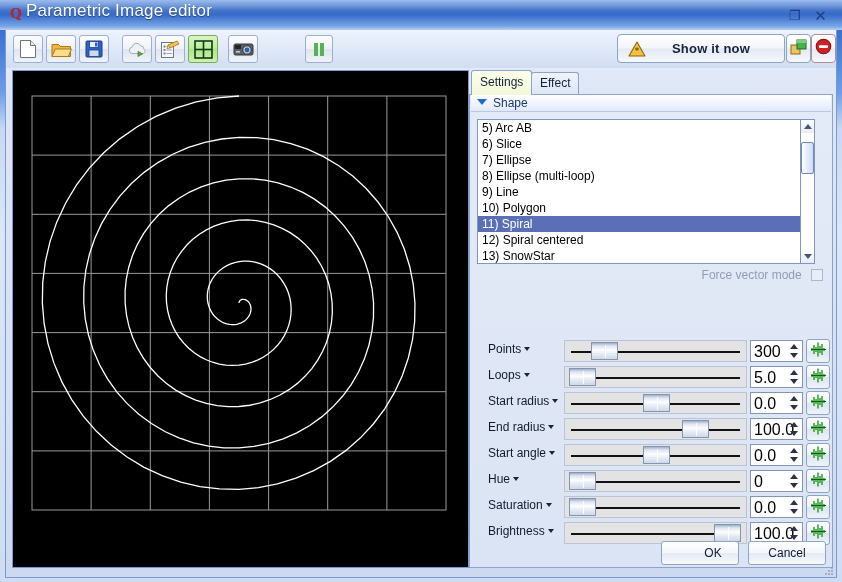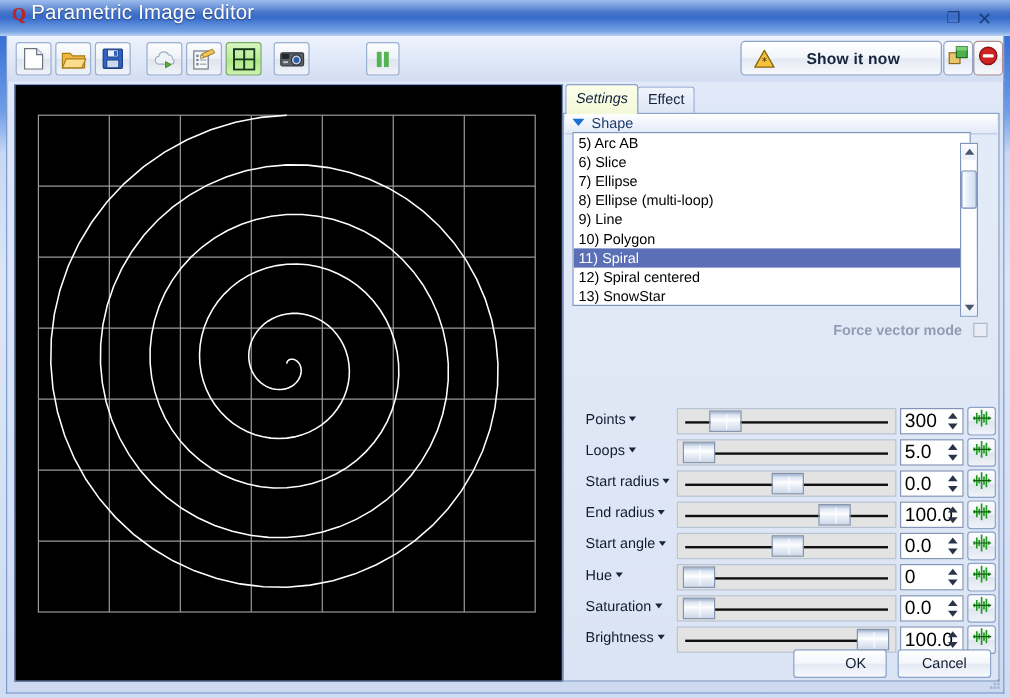--- a/index.html
+++ b/index.html
@@ -111,21 +111,21 @@
     border-radius:3px 3px 0 0;
     font-size:12px; color:#10203a; line-height:21px;
     background: linear-gradient(180deg,#f0f4fb 0%,#dde6f6 100%);
     box-sizing:border-box;
   }
   .tab.sel {
     top:0; height:25px; line-height:23px;
     background: linear-gradient(180deg,#fbffe9 0%, #f3f8d9 100%);
     border-color:#8ca4c8; z-index:3;
   }
-  #tab-settings { left:0;font-style:italic; }
+  #tab-settings { left:0; }
   #tab-effect { left:60px; }
 
   #panel-body {
     position:absolute; left:0; top:24px; width:364px; height:474px;
     border:1px solid #8ca4c8;
     background: linear-gradient(180deg,#e4ebf8 0%, #dbe4f4 100%);
     box-sizing:border-box;
   }
 
   .grp-header {
@@ -138,21 +138,21 @@
   .grp-header .tri {
     display:inline-block; width:0; height:0; margin:0 6px 0 6px;
     border-left:5px solid transparent; border-right:5px solid transparent;
     border-top:6px solid #1a6fd4; vertical-align:2px;
   }
   #hdr-shape { top:0; }
   #hdr-params { top:224px; }
 
   
   #shape-list {
-    position:absolute; left:7px; top:15px; width:332px; height:145px;
+    position:absolute; left:7px; top:24px; width:332px; height:145px;
     background:#fff; border:1px solid #7f97bd; box-sizing:border-box;
     overflow:hidden;
   }
   .sh-item {
     height:16px; line-height:16px; font-size:12px; color:#000;
     padding-left:4px; white-space:nowrap;
   }
   .sh-item.sel { background:#5a6fb5; color:#fff; }
 
   #shape-scroll {
@@ -176,21 +176,21 @@
     position:absolute; left:0; top:22px; width:13px; height:32px;
     border:1px solid #7287b5; border-radius:2px;
     background: linear-gradient(90deg,#ffffff 0%, #e7eefa 45%, #cfdcf2 100%);
     box-sizing:border-box;
   }
 
   #fvm-row {
     position:absolute; right:9px; top:172px; width:200px; height:16px;
     text-align:right; font-size:12px; color:#8f9db5;
   }
-  #fvm-label { display:inline-block; vertical-align:middle; padding-right:6px;font-weight:bold; }
+  #fvm-label { display:inline-block; vertical-align:middle; padding-right:6px; }
   #fvm-box {
     display:inline-block; vertical-align:middle; width:12px; height:12px;
     border:1px solid #aab7cc; background:#e7ecf6; box-sizing:border-box;
   }
 
   
   #params { position:absolute; left:0; top:243px; width:362px;padding-left:12px; }
   .prow { position:relative; height:26px; }
   .plabel {
     position:absolute; left:6px; top:4px; width:72px; height:16px;

